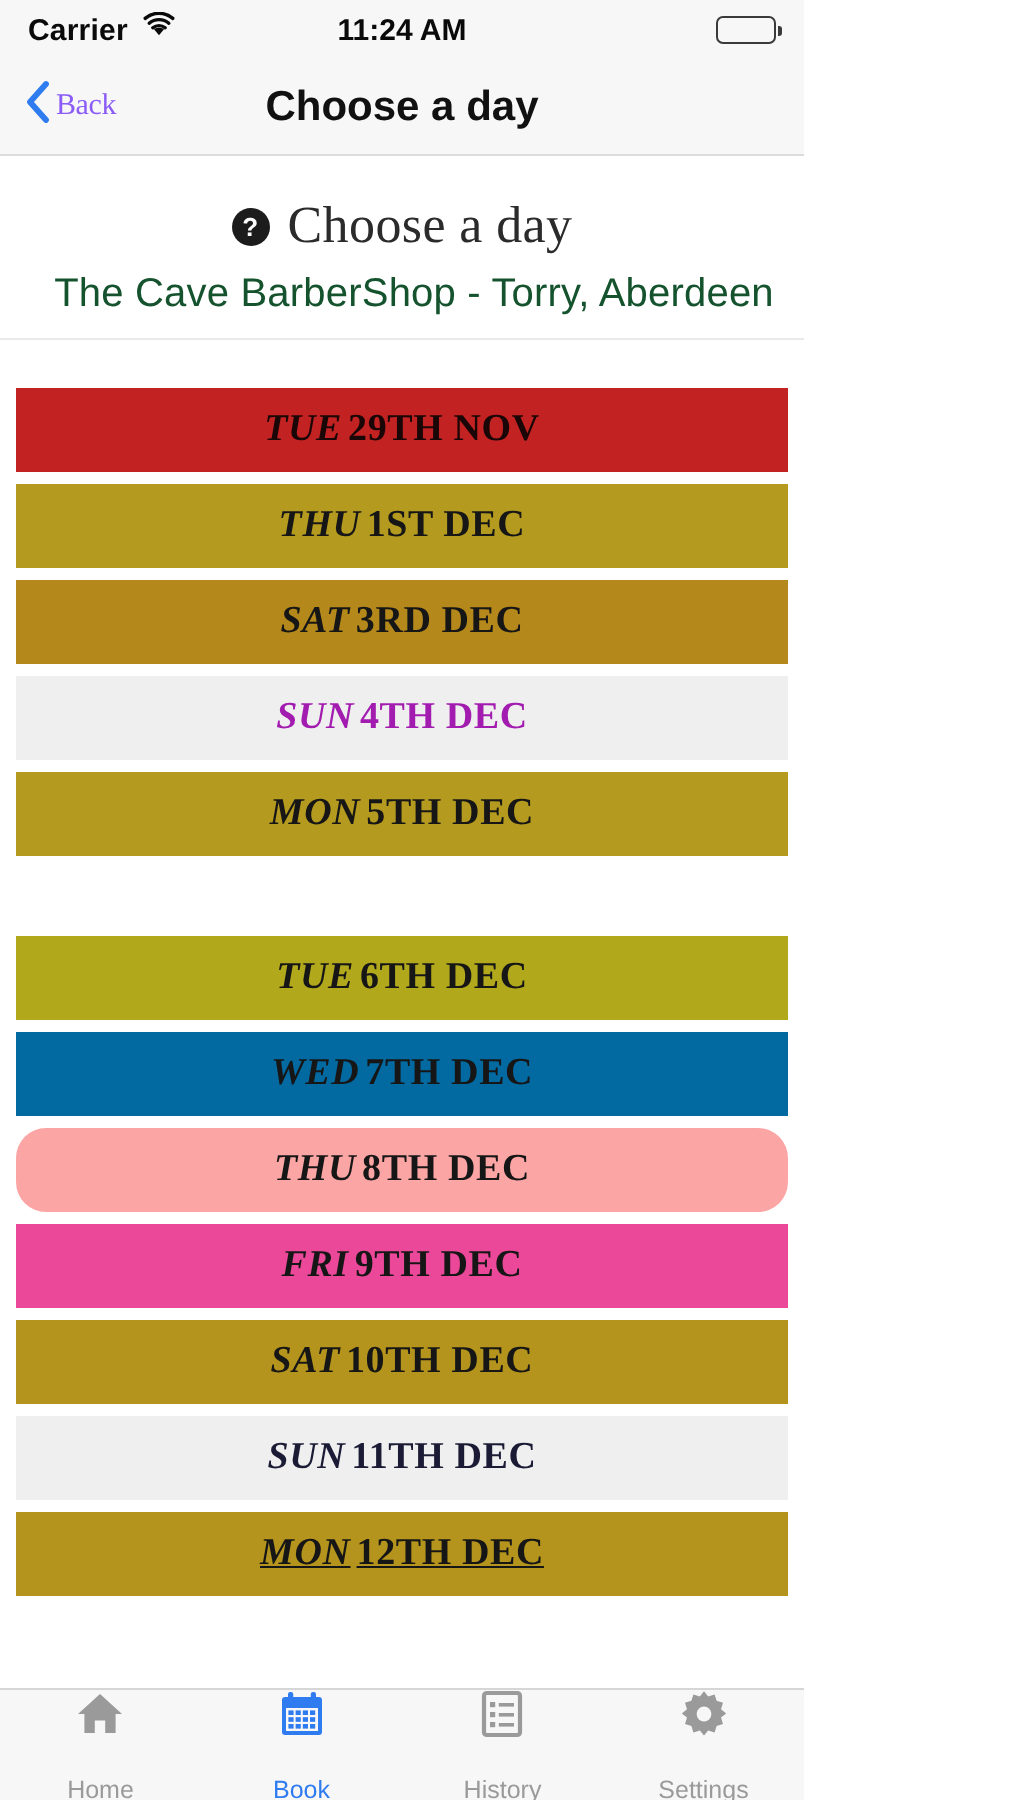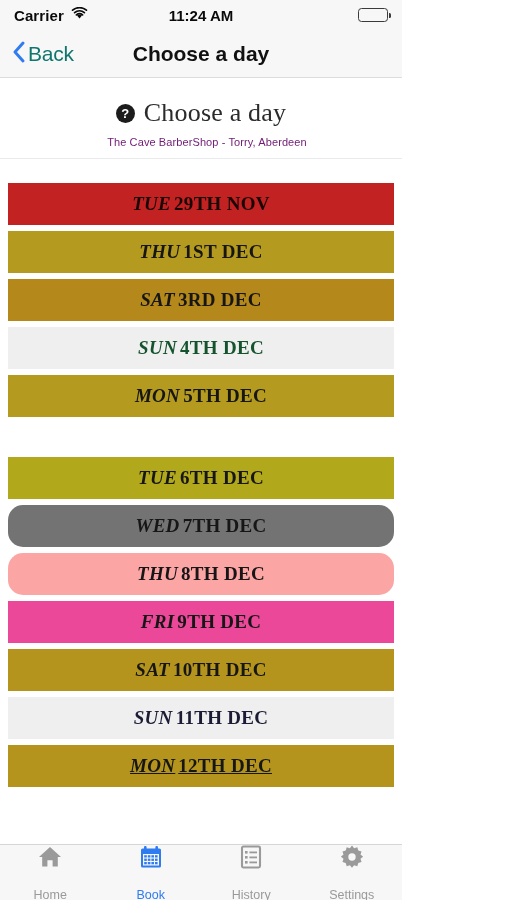--- a/index.html
+++ b/index.html
@@ -38,21 +38,21 @@
   
   .navbar {
     height: 48px; background: #f7f7f7;
     display: flex; align-items: center; position: relative;
     border-bottom: 1px solid #dcdcdc;
   }
   .back-btn {
     display: flex; align-items: center; gap: 3px;
     padding: 0 10px 0 12px; cursor: pointer;
   }
-  .back-label { font-size: 21px; color: #0f766e; letter-spacing: -.2px; }
+  .back-label { font-size: 15px; color: #8b5cf6; letter-spacing: -.2px; font-family: Liberation Serif, serif; }
   .nav-title {
     position: absolute; left: 0; right: 0; text-align: center;
     font-size: 21px; font-weight: 700; color: #111; pointer-events: none;
   }
 
   
   .content { background: #fff; }
   .page-head { padding: 20px 0 12px; text-align: center; }
   .page-head-title {
     font-family: "Liberation Serif", serif;
@@ -60,21 +60,21 @@
     display: inline-flex; align-items: center; gap: 9px;
   }
   .help-icon {
     width: 19px; height: 19px; border-radius: 50%;
     background: #1c1c1c; color: #fff;
     font-family: "Liberation Sans", sans-serif;
     font-size: 13px; font-weight: 700; line-height: 19px; text-align: center;
     flex: 0 0 auto;
   }
   .page-subtitle {
-    margin-top: 8px; font-size: 11px; color: #701a75; letter-spacing: .1px; margin-left: 12px;
+    margin-top: 8px; font-size: 20px; color: #14532d; letter-spacing: .1px; margin-left: 12px;
   }
   .divider { height: 1px; background: #e8eaec; margin: 10px 0 0; }
 
   
   .day-list { padding: 12px 8px 0; }
   .day-row {
     height: 42px; margin-bottom: 6px;
     display: flex; align-items: center; justify-content: center;
     cursor: pointer; overflow: hidden;
   }
@@ -153,29 +153,29 @@
         <div class="day-row" style="background: rgb(194, 34, 34);">
           <span class="day-row-text" style="color: rgb(26, 6, 6);"><span class="dow">TUE</span><span>29TH NOV</span></span>
         </div>
         <div class="day-row" style="background: rgb(180, 154, 30);">
           <span class="day-row-text" style="color: rgb(22, 22, 22);"><span class="dow">THU</span><span>1ST DEC</span></span>
         </div>
         <div class="day-row" style="background: rgb(180, 136, 26);">
           <span class="day-row-text" style="color: rgb(22, 22, 22);"><span class="dow">SAT</span><span>3RD DEC</span></span>
         </div>
         <div class="day-row" style="background: rgb(239, 239, 239);">
-          <span class="day-row-text" style="color: #14532d; text-align: center;"><span class="dow">SUN</span><span>4TH DEC</span></span>
+          <span class="day-row-text" style="color: #a21caf; text-align: center;"><span class="dow">SUN</span><span>4TH DEC</span></span>
         </div>
         <div class="day-row" style="background: rgb(180, 154, 30);">
           <span class="day-row-text" style="color: rgb(22, 22, 22);"><span class="dow">MON</span><span>5TH DEC</span></span>
         </div>
         <div class="day-row" style="background: rgb(178, 168, 28); margin-top: 40px;">
           <span class="day-row-text" style="color: rgb(22, 22, 22);"><span class="dow">TUE</span><span>6TH DEC</span></span>
         </div>
-        <div class="day-row" style="background: #737373; border-radius: 15px;">
+        <div class="day-row" style="background: #0369a1;">
           <span class="day-row-text" style="color: rgb(22, 22, 22);"><span class="dow">WED</span><span>7TH DEC</span></span>
         </div>
         <div class="day-row" style="background: #fca5a5; border-radius: 15px;">
           <span class="day-row-text" style="color: rgb(22, 22, 22);"><span class="dow">THU</span><span>8TH DEC</span></span>
         </div>
         <div class="day-row" style="background: #ec4899;">
           <span class="day-row-text" style="color: rgb(22, 22, 22);"><span class="dow">FRI</span><span>9TH DEC</span></span>
         </div>
         <div class="day-row" style="background: rgb(180, 148, 28);">
           <span class="day-row-text" style="color: rgb(22, 22, 22);"><span class="dow">SAT</span><span>10TH DEC</span></span>

